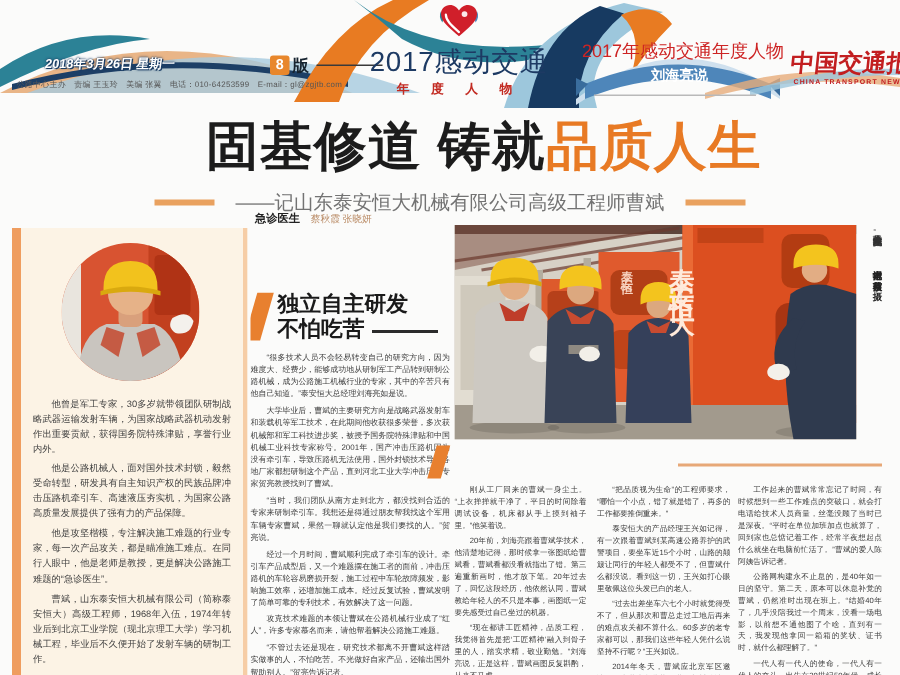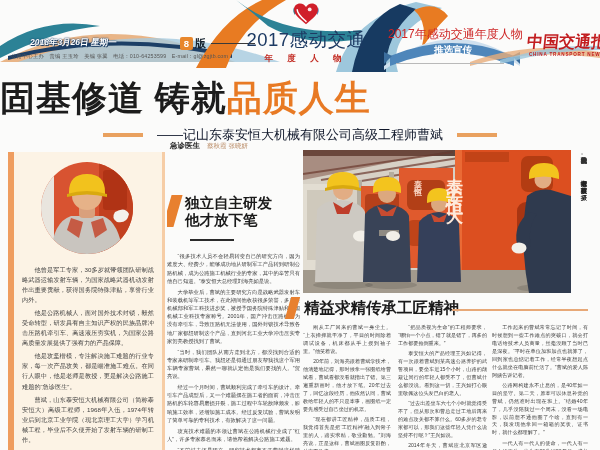--- a/index.html
+++ b/index.html
@@ -20,27 +20,27 @@
   #logo{left:246px;top:2px;width:120px;text-align:center;}
   #logo .ttl{font-size:18.5px;font-weight:400;color:#1d3a63;letter-spacing:.5px;line-height:1;margin-top:1px;white-space:nowrap;}
   #logo .sub{font-size:8.5px;font-weight:bold;color:#c22a21;letter-spacing:6px;margin-top:3px;white-space:nowrap;}
   #ribbon-t{left:388px;top:26px;width:130px;text-align:center;font-size:12px;font-weight:400;color:#cd2424;white-space:nowrap;}
   #ribbon-b{left:388px;top:44px;width:130px;text-align:center;font-size:9.5px;font-weight:bold;color:#fff;white-space:nowrap;}
   #ribbon-rule{left:396px;top:63px;width:108px;height:1px;background:#b9b9b9;}
   #paper-name{left:527px;top:32px;font-size:16px;font-weight:800;color:#c21e20;transform:skewX(-6deg);white-space:nowrap;font-family:"Liberation Serif","DejaVu Serif",serif;}
   #paper-name-en{left:529px;top:52px;font-size:4.6px;color:#c21e20;letter-spacing:.8px;white-space:nowrap;font-weight:bold;}
 
   
-  #headline{left:0;top:80px;width:508px;text-align:left;font-size:35px;font-weight:800;
+  #headline{left:0;top:80px;width:508px;text-align:right;font-size:35px;font-weight:800;
     letter-spacing:1px;line-height:1;white-space:nowrap;}
   #headline .blk{color:#1c1c1c;}
   #headline .org{color:#e87a24;}
   #subtitle-row{left:0;top:126px;width:600px;display:flex;align-items:center;justify-content:center;}
   #subtitle-row .bar{width:40px;height:4px;background:#e9a15f;}
-  #subtitle-row .sub{font-size:13px;color:#0f172a;margin:0 14px;white-space:nowrap;}
+  #subtitle-row .sub{font-size:13px;color:#737373;margin:0 14px;white-space:nowrap;}
   #byline{left:170px;top:141px;font-size:7.5px;color:#222;white-space:nowrap;}
   #byline .lbl{font-weight:bold;}
   #byline .names{color:#b98a64;font-size:6.5px;margin-left:5px;}
 
   
   #sidebar{left:8px;top:152px;width:157px;height:298px;background:#fcf3e5;overflow:hidden;}
   #sidebar .lstrip{position:absolute;left:0;top:0;width:6px;height:100%;background:#ef9d5f;}
   #sidebar .rstrip{position:absolute;right:0;top:0;width:3px;height:100%;background:#f6cda6;}
   #portrait{position:absolute;left:33px;top:10px;width:92px;height:92px;border-radius:50%;overflow:hidden;}
   #sidebar .txt{position:absolute;left:14px;top:110px;width:132px;}
@@ -115,21 +115,21 @@
       <path d="M27,14 Q30,10 28,6 Q25,9 27,14Z" fill="#4e86ba"></path>
       <path d="M15,24 C8,18 2,13.5 2,8 C2,4 5,1.5 8.5,1.5 C11.5,1.5 13.8,3.4 15,5.5 C16.2,3.4 18.5,1.5 21.5,1.5 C25,1.5 28,4 28,8 C28,13.5 22,18 15,24 Z" fill="#d01f2a"></path>
       <path d="M15,21 C10,16.5 5.5,12.8 5.5,8.3" stroke="#fff" stroke-width="1.6" fill="none" stroke-linecap="round"></path>
       <circle cx="19" cy="8" r="2.1" fill="#fff" opacity="0.9"></circle>
     </svg>
     <div class="ttl">2017感动交通</div>
     <div class="sub">年 度 人 物</div>
   </div>
 
   <div id="ribbon-t" class="abs">2017年感动交通年度人物</div>
-  <div id="ribbon-b" class="abs">推选宣传</div>
+  <div id="ribbon-b" class="abs">刘海亮说</div>
   <div id="ribbon-rule" class="abs"></div>
 
   <div id="paper-name" class="abs">中国交通报</div>
   <div id="paper-name-en" class="abs">CHINA TRANSPORT NEWS</div>
 
   <div id="headline" class="abs">
     <span class="blk">固基修道 铸就</span><span class="org">品质人生</span>
   </div>
   <div id="subtitle-row" class="abs">
     <span class="bar"></span>
@@ -166,21 +166,21 @@
         <p>他是攻坚楷模，专注解决施工难题的行业专家，每一次产品攻关，都是瞄准施工难点。在同行人眼中，他是老师是教授，更是解决公路施工难题的“急诊医生”。</p>
         <p>曹斌，山东泰安恒大机械有限公司（简称泰安恒大）高级工程师，1968年入伍，1974年转业后到北京工业学院（现北京理工大学）学习机械工程，毕业后不久便开始了发射车辆的研制工作。</p>
       </div>
   </div>
 
   <div id="col2" class="abs">
     <div id="sec1-head" class="sec-head">
       <div class="pgram"></div>
       <div class="lines">
         <div>独立自主研发</div>
-        <div><span>他才放下笔</span><span class="uline"></span></div>
+        <div><span>不怕吃苦</span><span class="uline"></span></div>
       </div>
     </div>
     <div class="txt">
         <p>“很多技术人员不会轻易转变自己的研究方向，因为难度大、经费少，能够成功地从研制军工产品转到研制公路机械，成为公路施工机械行业的专家，其中的辛苦只有他自己知道。”泰安恒大总经理刘海亮如是说。</p>
         <p>大学毕业后，曹斌的主要研究方向是战略武器发射车和装载机等军工技术，在此期间他收获很多荣誉，多次获机械部和军工科技进步奖，被授予国务院特殊津贴和中国机械工业科技专家称号。2001年，国产冲击压路机因为没有牵引车，导致压路机无法使用，国外封锁技术导致各地厂家都想研制这个产品，直到河北工业大学冲击压实专家贺亮教授找到了曹斌。</p>
         <p>“当时，我们团队从南方走到北方，都没找到合适的专家来研制牵引车。我想还是得通过朋友帮我找这个军用车辆专家曹斌，果然一聊就认定他是我们要找的人。”贺亮说。</p>
         <p>经过一个月时间，曹斌顺利完成了牵引车的设计。牵引车产品成型后，又一个难题摆在施工者的面前，冲击压路机的车轮容易磨损开裂，施工过程中车轮故障频发，影响施工效率，还增加施工成本。经过反复试验，曹斌发明了简单可靠的专利技术，有效解决了这一问题。</p>
         <p>攻克技术难题的本领让曹斌在公路机械行业成了“红人”，许多专家慕名而来，请他帮着解决公路施工难题。</p>
         <p>“不管过去还是现在，研究技术都离不开曹斌这样踏实做事的人，不怕吃苦。不光做好自家产品，还输出国外帮助别人。”贺亮告诉记者。</p>
         <p>贺亮和交通运输部公路科学研究院研究员合作时，委托曹斌设计一种便于现场组合调试的机械设备，可以说赶上时代……</p>
@@ -244,21 +244,20 @@
     <div id="machine-text-big">泰安恒大</div>
     <div id="machine-text-sm">泰安恒</div>
   </div>
   <div id="photo-caption" class="abs">
     <span>曹斌和技术人员交流工作经验。</span>
     <span class="credit">本报记者 蔡秋霞 摄</span>
   </div>
 
   <div id="sec2-head" class="abs sec-head">
     <div class="pgram"></div>
-    <div class="t">精益求精传承工匠精神</div>
   </div>
   <div id="sec2-uline" class="abs"></div>
 
   <div id="col3" class="abs ncol">
       <p>刚从工厂回来的曹斌一身尘土。“上衣掸掸就干净了，平日的时间除着调试设备，机床都从手上摸到袖子里。”他笑着说。</p>
       <p>20年前，刘海亮跟着曹斌学技术，他清楚地记得，那时候拿一张图纸给曹斌看，曹斌看都没看就指出了错。第三遍重新画时，他才放下笔。20年过去了，回忆这段经历，他依然认同，曹斌教给年轻人的不只是本事，画图纸一定要先感受过自己坐过的机器。</p>
       <p>“现在都讲工匠精神，品质工程，我觉得首先是把‘工匠精神’融入到骨子里的人，踏实求精，敬业勤勉。”刘海亮说，正是这样，曹斌画图反复斟酌，从来不马虎。</p>
     </div>
   <div id="col4" class="abs ncol">
       <p>“把品质视为生命”的工程师要求，“哪怕一个小点，错了就是错了，再多的工作都要推倒重来。”</p>

